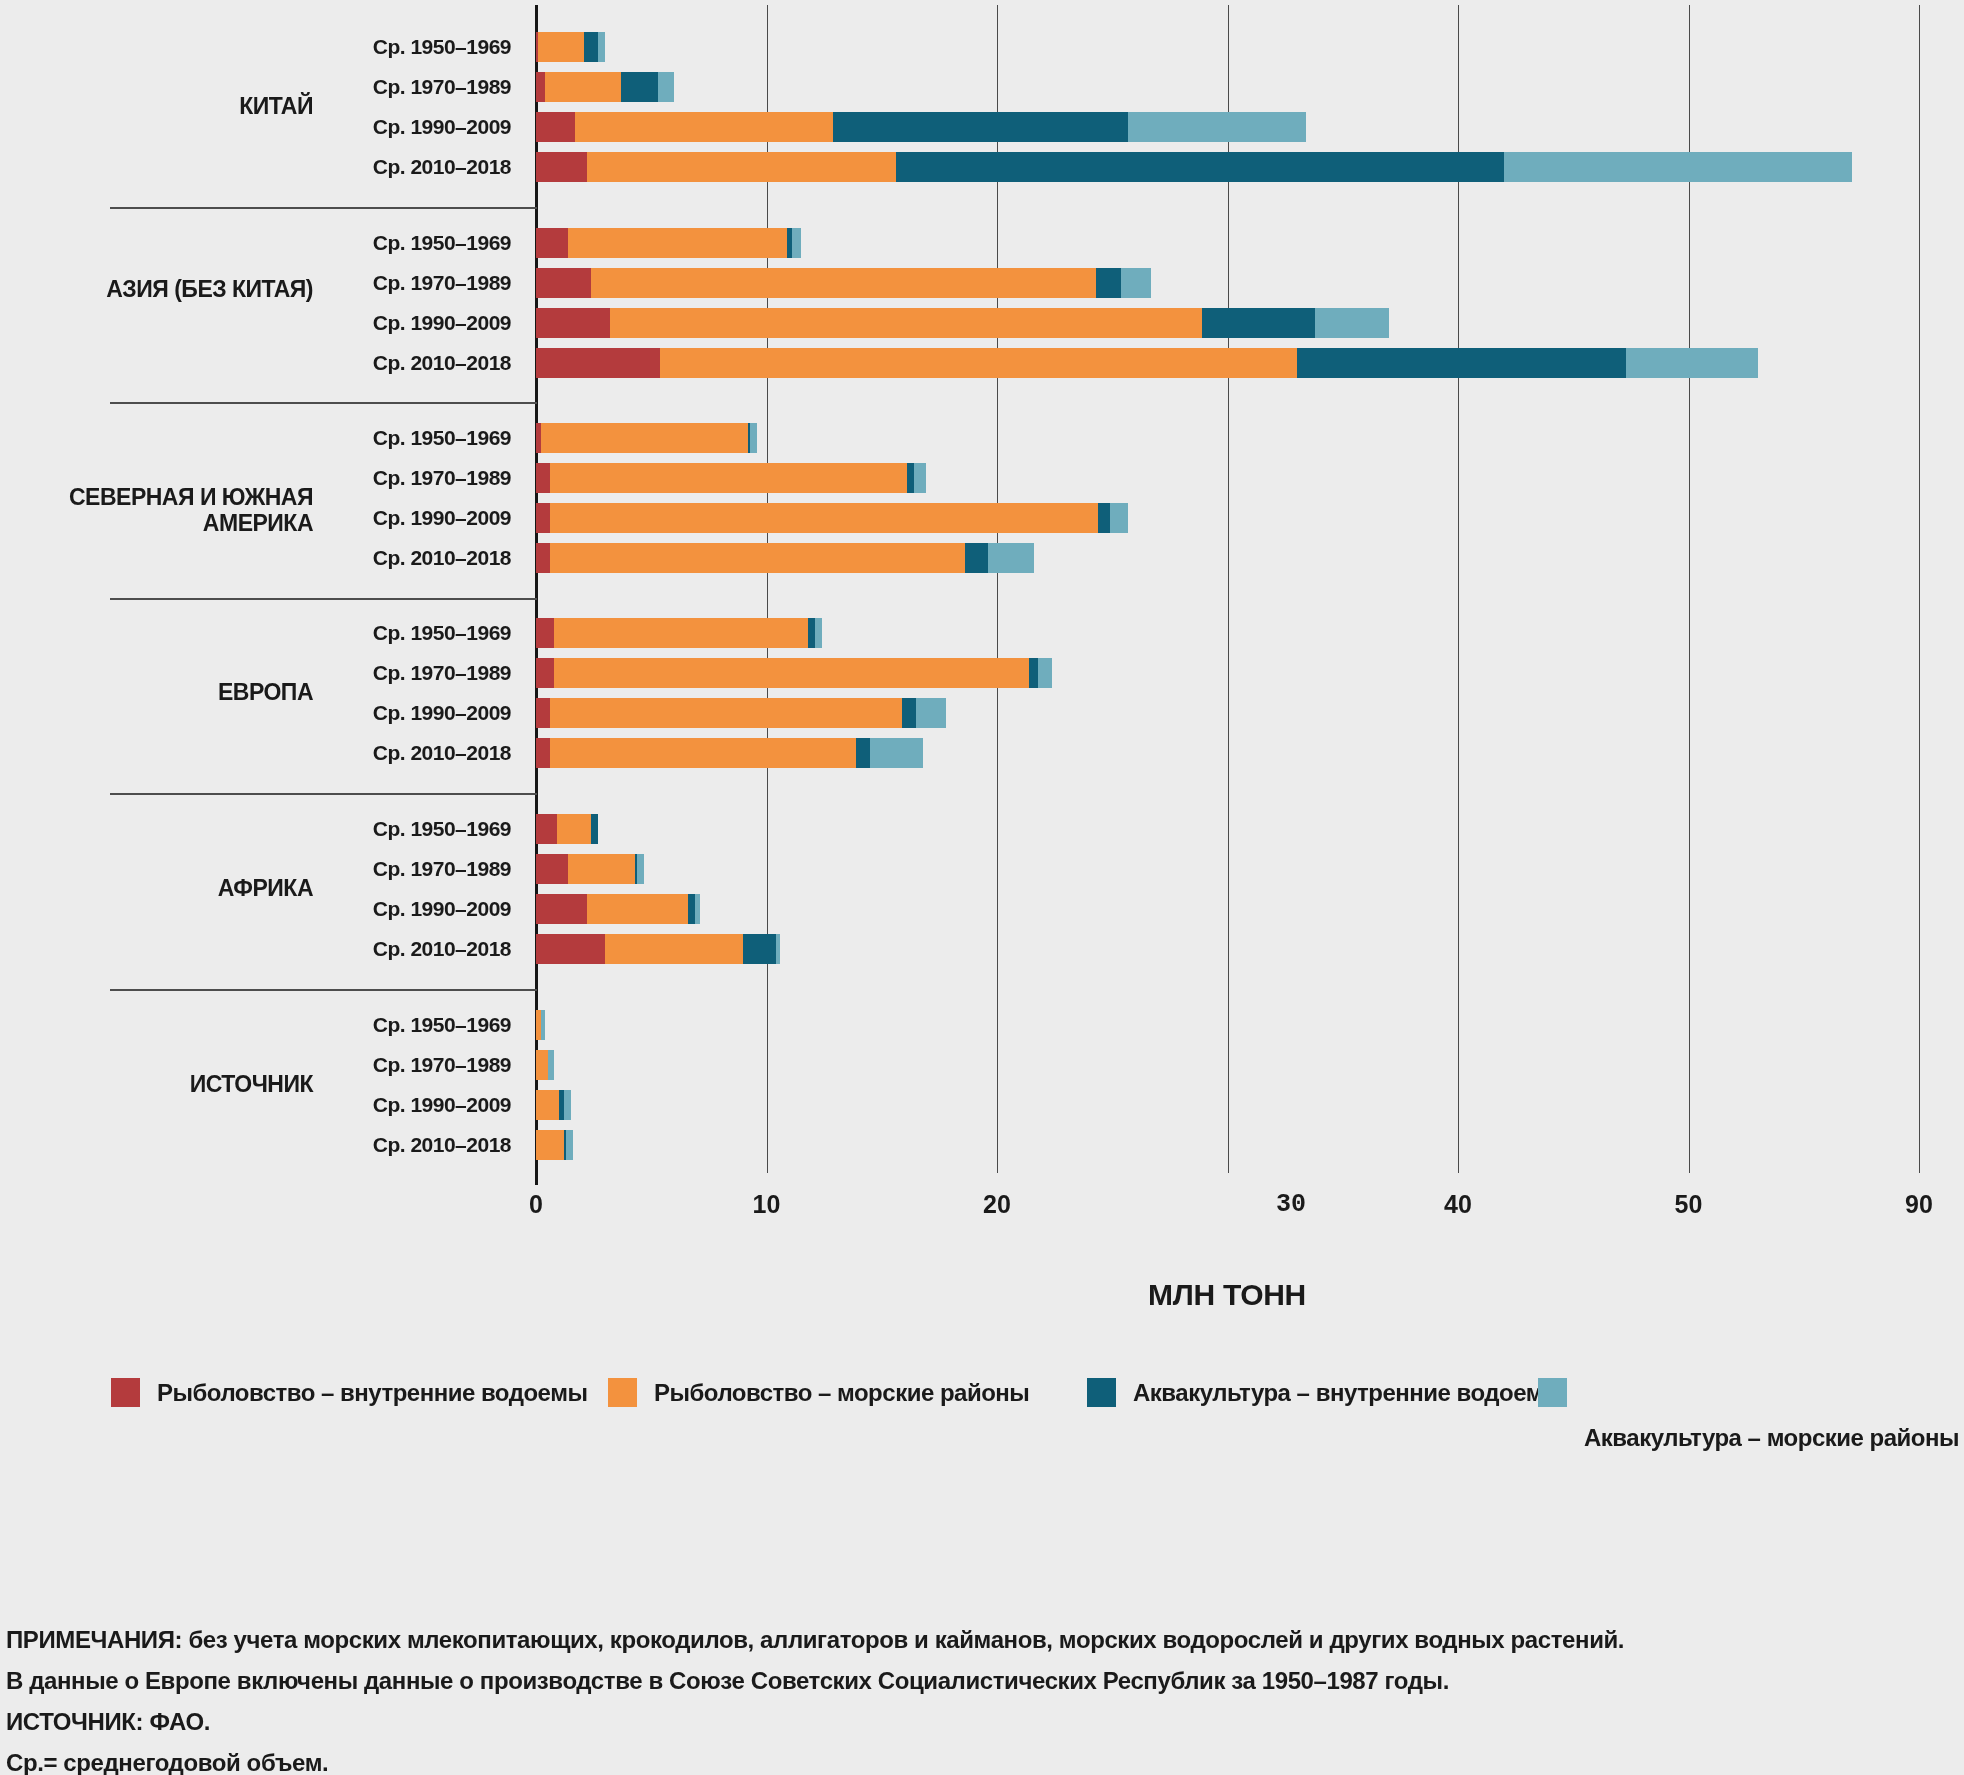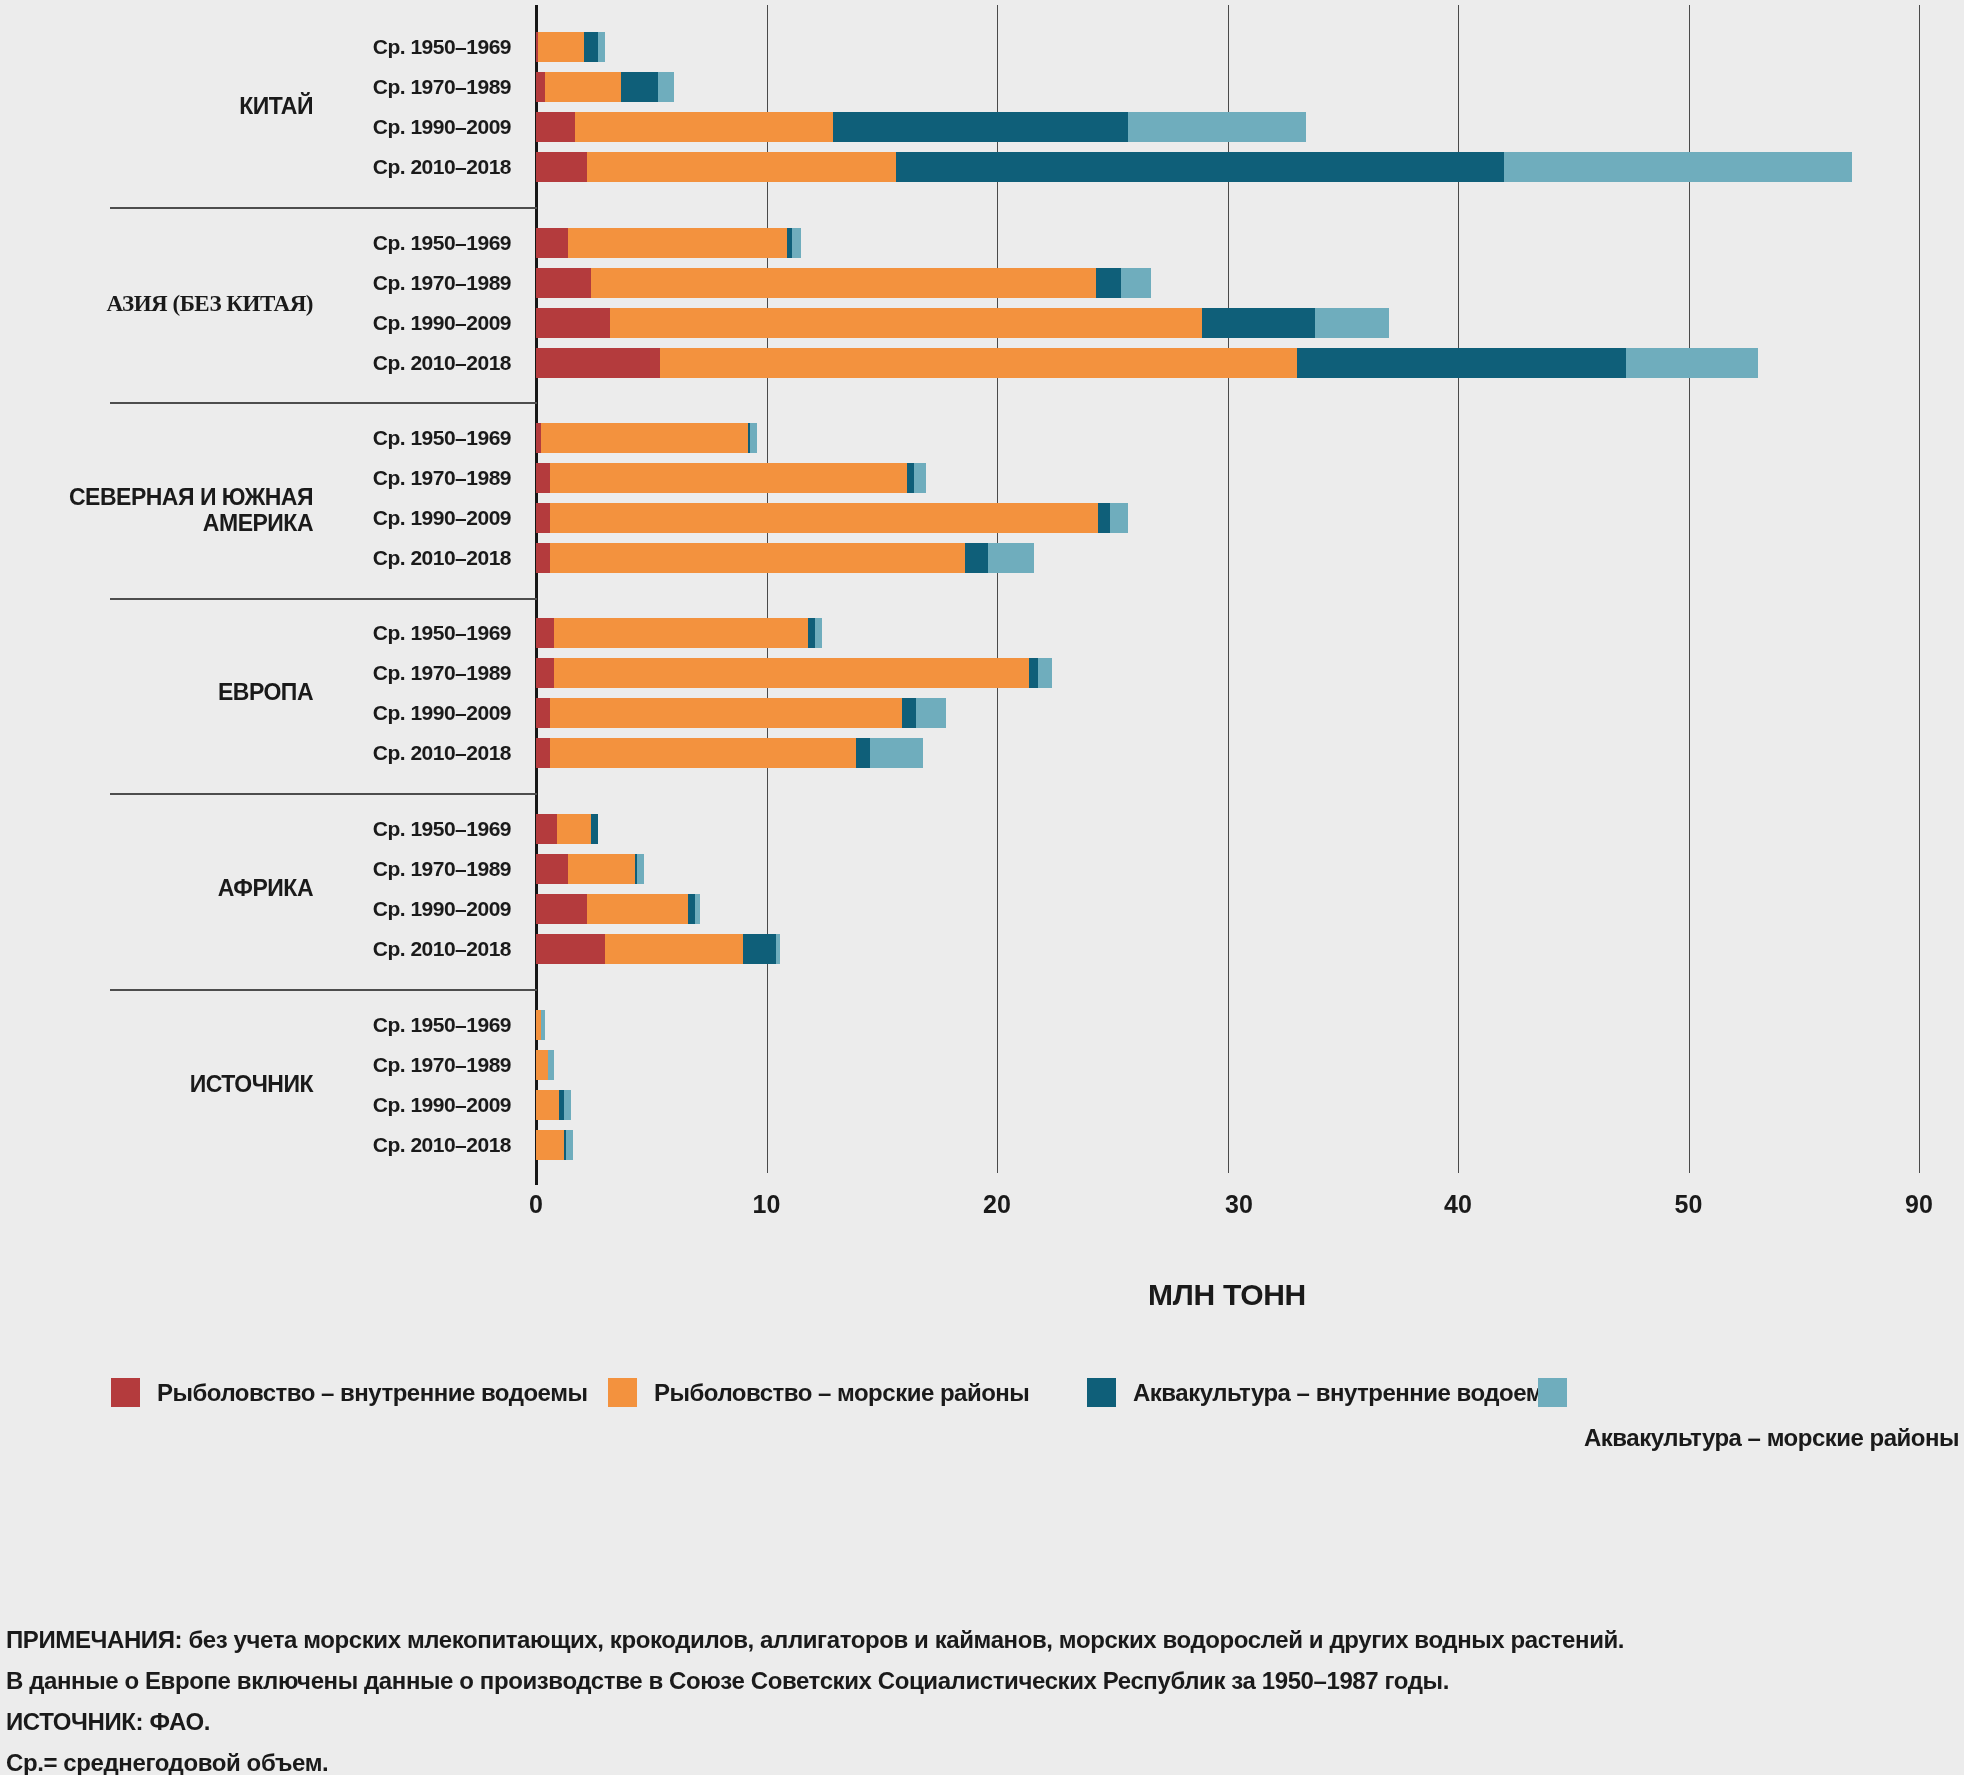--- a/index.html
+++ b/index.html
@@ -94,21 +94,21 @@
 
 <div id="canvas">
   <div id="plot">
       <div class="axisline" style="left: 534.5px; top: 5px; height: 1180px;"></div>
       <div class="tick-label" style="left: 506px; top: 1190px;">0</div>
       <div class="gridline" style="left: 766.5px; top: 5px; height: 1168px;"></div>
       <div class="tick-label" style="left: 736.5px; top: 1190px;">10</div>
       <div class="gridline" style="left: 997px; top: 5px; height: 1168px;"></div>
       <div class="tick-label" style="left: 967px; top: 1190px;">20</div>
       <div class="gridline" style="left: 1227.5px; top: 5px; height: 1168px;"></div>
-      <div class="tick-label" style="left: 1209px; top: 1190px;">30</div>
+      <div class="tick-label" style="left: 1261px; top: 1190px; font-family: Liberation Mono, monospace;">30</div>
       <div class="gridline" style="left: 1458px; top: 5px; height: 1168px;"></div>
       <div class="tick-label" style="left: 1428px; top: 1190px;">40</div>
       <div class="gridline" style="left: 1688.5px; top: 5px; height: 1168px;"></div>
       <div class="tick-label" style="left: 1658.5px; top: 1190px;">50</div>
       <div class="gridline" style="left: 1919px; top: 5px; height: 1168px;"></div>
       <div class="tick-label" style="left: 1889px; top: 1190px;">90</div>
       <div class="divider" style="left: 110px; top: 207px; width: 427px;"></div>
       <div class="divider" style="left: 110px; top: 402px; width: 427px;"></div>
       <div class="divider" style="left: 110px; top: 598px; width: 427px;"></div>
       <div class="divider" style="left: 110px; top: 793px; width: 427px;"></div>
@@ -127,21 +127,21 @@
       <div class="row-label" style="left: 0px; top: 112px; width: 511px;">Ср. 1990–2009</div>
       <div class="bar-seg" title="КИТАЙ · Ср. 1990–2009 · Рыболовство – внутренние водоемы: 1.7" style="left: 536px; top: 112px; width: 39.185px; background: rgb(180, 59, 61);"></div>
       <div class="bar-seg" title="КИТАЙ · Ср. 1990–2009 · Рыболовство – морские районы: 11.2" style="left: 575.185px; top: 112px; width: 258.16px; background: rgb(243, 146, 62);"></div>
       <div class="bar-seg" title="КИТАЙ · Ср. 1990–2009 · Аквакультура – внутренние водоемы: 12.8" style="left: 833.345px; top: 112px; width: 295.04px; background: rgb(15, 95, 121);"></div>
       <div class="bar-seg" title="КИТАЙ · Ср. 1990–2009 · Аквакультура – морские районы: 7.7" style="left: 1128.38px; top: 112px; width: 177.485px; background: rgb(111, 173, 189);"></div>
       <div class="row-label" style="left: 0px; top: 152px; width: 511px;">Ср. 2010–2018</div>
       <div class="bar-seg" title="КИТАЙ · Ср. 2010–2018 · Рыболовство – внутренние водоемы: 2.2" style="left: 536px; top: 152px; width: 50.71px; background: rgb(180, 59, 61);"></div>
       <div class="bar-seg" title="КИТАЙ · Ср. 2010–2018 · Рыболовство – морские районы: 13.4" style="left: 586.71px; top: 152px; width: 308.87px; background: rgb(243, 146, 62);"></div>
       <div class="bar-seg" title="КИТАЙ · Ср. 2010–2018 · Аквакультура – внутренние водоемы: 26.4" style="left: 895.58px; top: 152px; width: 608.52px; background: rgb(15, 95, 121);"></div>
       <div class="bar-seg" title="КИТАЙ · Ср. 2010–2018 · Аквакультура – морские районы: 15.1" style="left: 1504.1px; top: 152px; width: 348.055px; background: rgb(111, 173, 189);"></div>
-      <div class="region-label" style="left: 0px; top: 291px; width: 313px; font-family: Liberation Serif, serif;">АЗИЯ (БЕЗ КИТАЯ)</div>
+      <div class="region-label" style="left: 0px; top: 276px; width: 313px;">АЗИЯ (БЕЗ КИТАЯ)</div>
       <div class="row-label" style="left: 0px; top: 228px; width: 511px;">Ср. 1950–1969</div>
       <div class="bar-seg" title="АЗИЯ (БЕЗ КИТАЯ) · Ср. 1950–1969 · Рыболовство – внутренние водоемы: 1.4" style="left: 536px; top: 228px; width: 32.27px; background: rgb(180, 59, 61);"></div>
       <div class="bar-seg" title="АЗИЯ (БЕЗ КИТАЯ) · Ср. 1950–1969 · Рыболовство – морские районы: 9.5" style="left: 568.27px; top: 228px; width: 218.975px; background: rgb(243, 146, 62);"></div>
       <div class="bar-seg" title="АЗИЯ (БЕЗ КИТАЯ) · Ср. 1950–1969 · Аквакультура – внутренние водоемы: 0.2" style="left: 787.245px; top: 228px; width: 4.61px; background: rgb(15, 95, 121);"></div>
       <div class="bar-seg" title="АЗИЯ (БЕЗ КИТАЯ) · Ср. 1950–1969 · Аквакультура – морские районы: 0.4" style="left: 791.855px; top: 228px; width: 9.22px; background: rgb(111, 173, 189);"></div>
       <div class="row-label" style="left: 0px; top: 268px; width: 511px;">Ср. 1970–1989</div>
       <div class="bar-seg" title="АЗИЯ (БЕЗ КИТАЯ) · Ср. 1970–1989 · Рыболовство – внутренние водоемы: 2.4" style="left: 536px; top: 268px; width: 55.32px; background: rgb(180, 59, 61);"></div>
       <div class="bar-seg" title="АЗИЯ (БЕЗ КИТАЯ) · Ср. 1970–1989 · Рыболовство – морские районы: 21.9" style="left: 591.32px; top: 268px; width: 504.795px; background: rgb(243, 146, 62);"></div>
       <div class="bar-seg" title="АЗИЯ (БЕЗ КИТАЯ) · Ср. 1970–1989 · Аквакультура – внутренние водоемы: 1.1" style="left: 1096.11px; top: 268px; width: 25.355px; background: rgb(15, 95, 121);"></div>
       <div class="bar-seg" title="АЗИЯ (БЕЗ КИТАЯ) · Ср. 1970–1989 · Аквакультура – морские районы: 1.3" style="left: 1121.47px; top: 268px; width: 29.965px; background: rgb(111, 173, 189);"></div>

